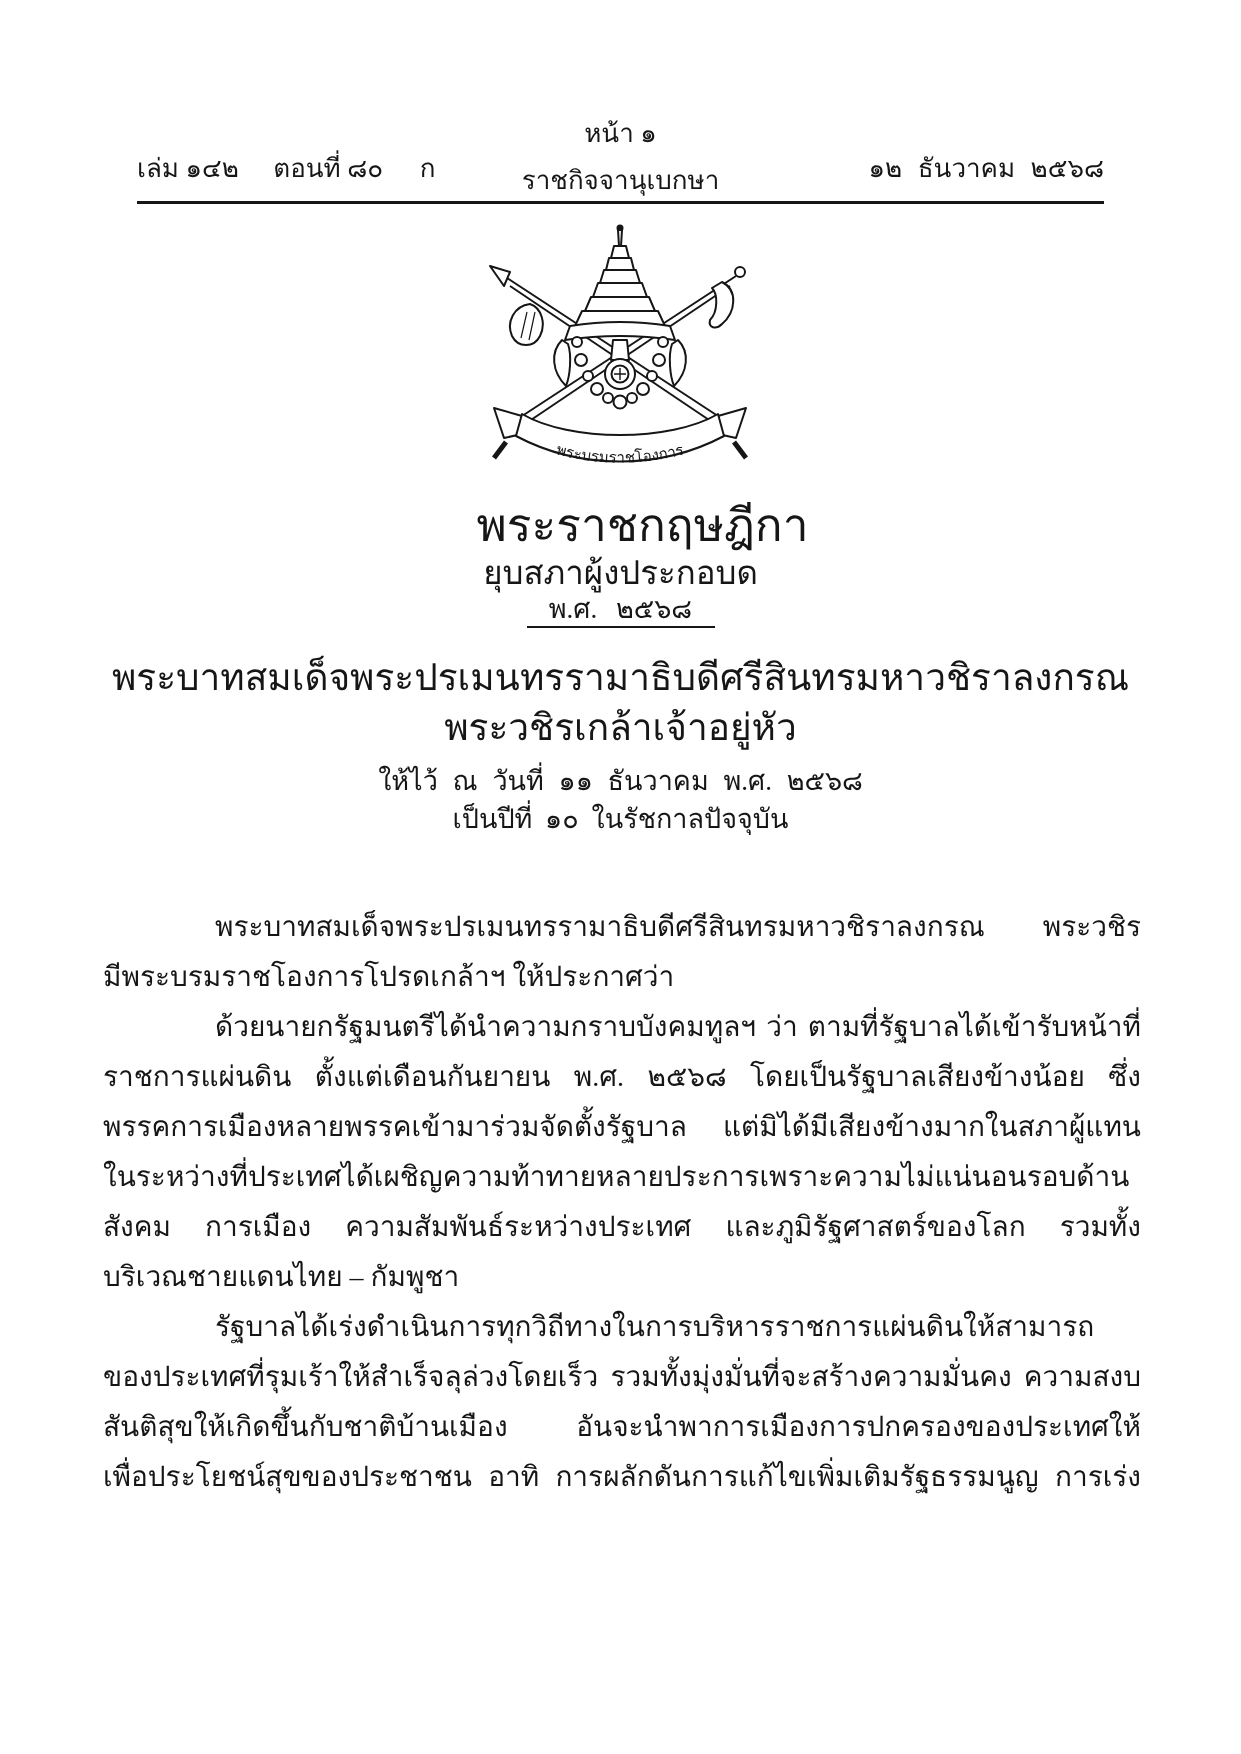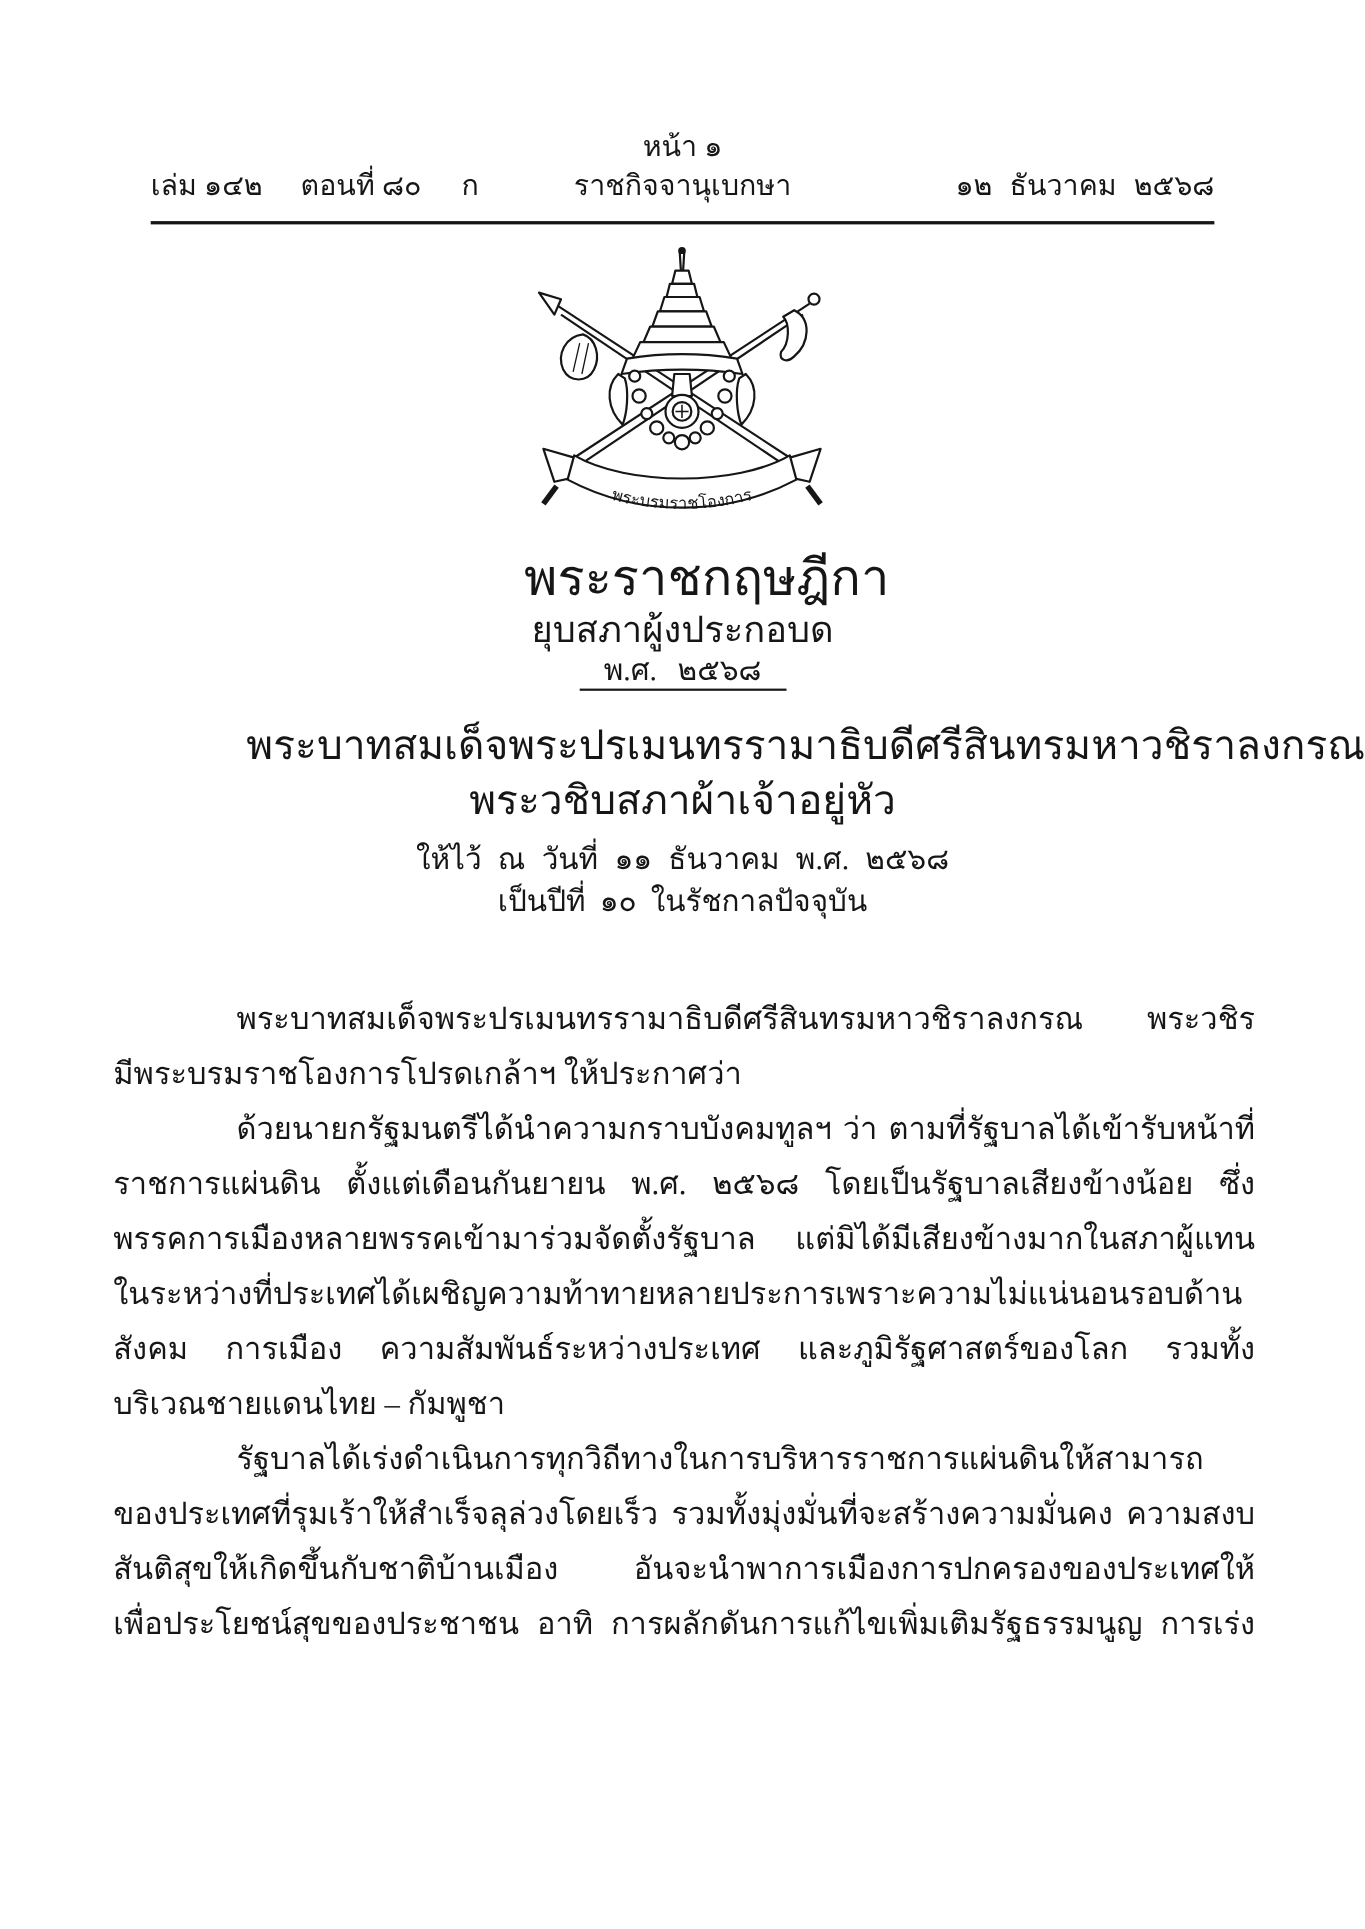--- a/index.html
+++ b/index.html
@@ -8,31 +8,31 @@
     font-family:"Liberation Serif","DejaVu Serif",serif;
     color:#161616; overflow:hidden;border-radius:32px;
   }
   .centered { position:absolute; left:0; right:0; text-align:center; }
 
   .page-number { top:112px; font-size:26px; }
   .header-row { position:absolute; top:147px; left:137px; right:137px; height:36px; font-size:26px; }
   .vol-group { position:absolute; left:0; top:0; white-space:nowrap; }
   .vol-group .gap1 { margin-right:28px;font-family:Liberation Serif, serif; }
   .vol-group .gap2 { margin-right:30px; }
-  .gazette-title { position:absolute; left:50%; top:0; transform:translateX(-50%); white-space:nowrap;text-align:center; }
+  .gazette-title { position:absolute; left:50%; top:12px; transform:translateX(-50%); white-space:nowrap;text-align:center; }
   .issue-date { position:absolute; right:0; top:0; white-space:nowrap; word-spacing:9px; }
   .header-rule { position:absolute; top:201px; left:137px; width:967px; height:3px; background:#161616; }
 
   .emblem { position:absolute; left:470px; top:220px; width:300px; height:258px; }
 
   .decree-title   { top:488px; font-size:46px;padding-left:44px; }
   .decree-subject { top:546px; font-size:33px; }
   .decree-year    { top:587px; font-size:27px; word-spacing:12px; }
   .section-divider { position:absolute; top:626px; left:527px; width:188px; height:2px; background:#161616; }
-  .king-name  { top:647px; font-size:37px;text-align:right; }
+  .king-name  { top:647px; font-size:37px; }
   .king-title { top:697px; font-size:37px; }
   .given-date { top:759px; font-size:27px; word-spacing:8px; }
   .reign-year { top:797px; font-size:27px; word-spacing:6px; }
 
   .body-text { position:absolute; top:902px; left:103px; width:1038px; font-size:28px; }
   .body-line { height:50px; line-height:50px; overflow:hidden; }
   .body-line.justify { text-align:justify; text-align-last:justify; }
   .body-line.indent { padding-left:112px; }
 </style>
 </head>
@@ -115,21 +115,21 @@
     </text>
   </svg>
 
   <div class="centered decree-title">พระราชกฤษฎีกา</div>
   <div class="centered decree-subject">ยุบสภาผู้งประกอบด</div>
   <div class="centered decree-year">พ.ศ. ๒๕๖๘</div>
 
   <div class="section-divider"></div>
 
   <div class="centered king-name">พระบาทสมเด็จพระปรเมนทรรามาธิบดีศรีสินทรมหาวชิราลงกรณ</div>
-  <div class="centered king-title">พระวชิบสภาผ้าเจ้าอยู่หัว</div>
+  <div class="centered king-title">พระวชิรเกล้าเจ้าอยู่หัว</div>
   <div class="centered given-date">ให้ไว้ ณ วันที่ ๑๑ ธันวาคม พ.ศ. ๒๕๖๘</div>
   <div class="centered reign-year">เป็นปีที่ ๑๐ ในรัชกาลปัจจุบัน</div>
 
   <div class="body-text">
     <div>
       <div class="body-line justify indent">พระบาทสมเด็จพระปรเมนทรรามาธิบดีศรีสินทรมหาวชิราลงกรณ พระวชิรเกล้าเจ้าอยู่หัว</div>
       <div class="body-line">มีพระบรมราชโองการโปรดเกล้าฯ ให้ประกาศว่า</div>
     </div>
     <div>
       <div class="body-line justify indent">ด้วยนายกรัฐมนตรีได้นำความกราบบังคมทูลฯ ว่า ตามที่รัฐบาลได้เข้ารับหน้าที่ในการบริหาร</div>

